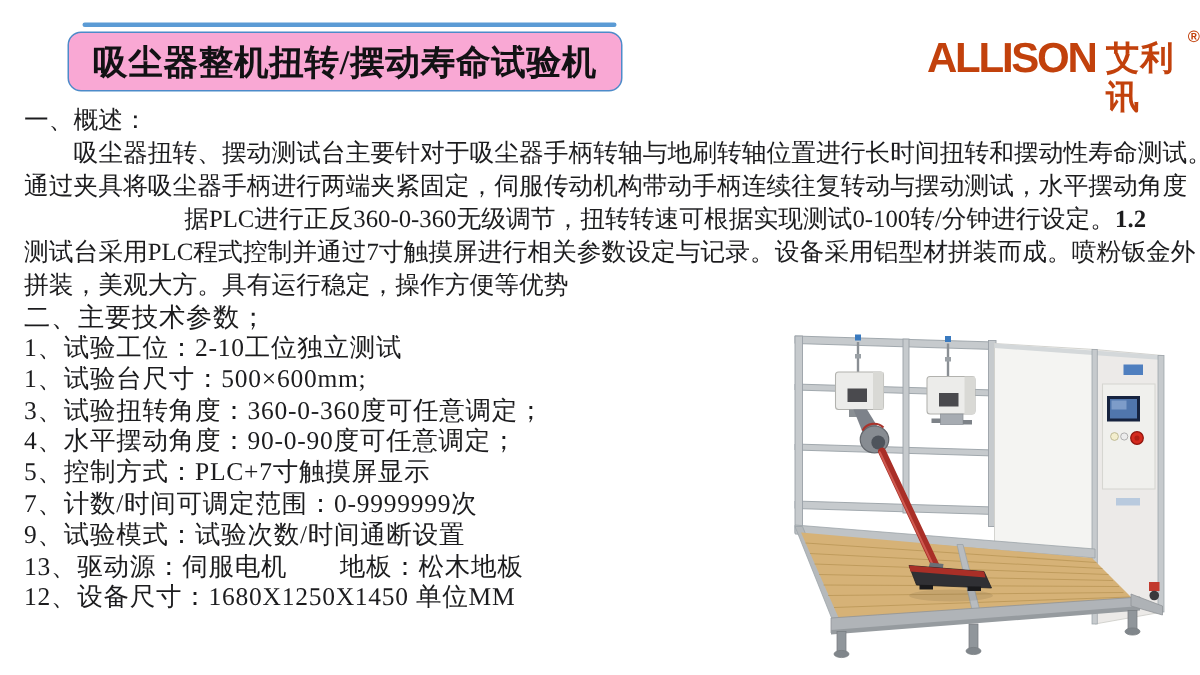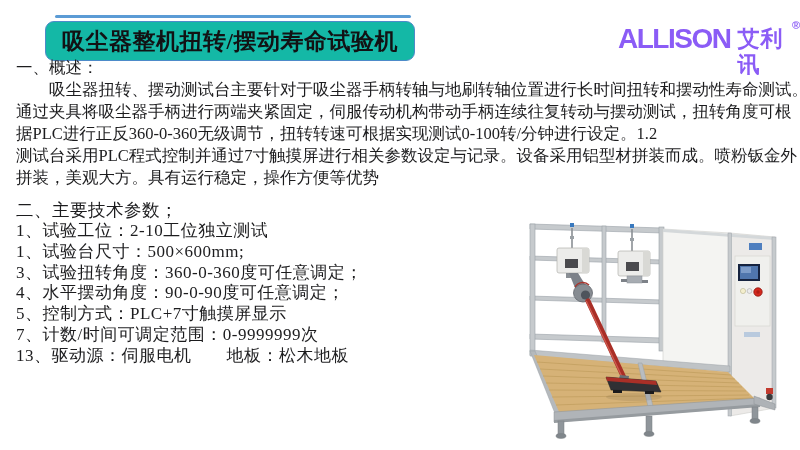--- a/index.html
+++ b/index.html
@@ -6,40 +6,40 @@
   body{
     width:800px;height:450px;background:#ffffff;position:relative;overflow:hidden;
     font-family:"Liberation Serif","DejaVu Serif",serif;color:#1c1c1e;
   }
   .top-rule{
     position:absolute;left:55px;top:15px;width:356px;height:3px;
     background:#5b9bd5;border-radius:2px;
   }
   .title-box{
     position:absolute;left:45px;top:21px;width:368px;height:38px;
-    background:#14b8a6;border:1px solid #4d8bc9;border-radius:9px;
+    background:#f9a8d4;border:1px solid #4d8bc9;border-radius:9px;
     display:flex;align-items:center;justify-content:center;
     font-size:23px;font-weight:bold;color:#121214;letter-spacing:0.5px;
   }
   .logo{
     position:absolute;left:618px;top:26px;display:flex;align-items:flex-start;
-    color:#8b5cf6;font-family:"Liberation Sans","DejaVu Sans",sans-serif;font-weight:bold;
+    color:#c2410c;font-family:"Liberation Sans","DejaVu Sans",sans-serif;font-weight:bold;
   }
   .logo-latin{font-size:28px;letter-spacing:-1.5px;line-height:26px;}
   .logo-cjk{font-size:22px;margin-left:7px;line-height:26px;letter-spacing:1px;}
   .logo-reg{font-size:11px;margin-left:2px;position:relative;top:-7px;}
   .content{
-    position:absolute;left:16px;top:57px;width:776px;
+    position:absolute;left:16px;top:69px;width:776px;
   }
   .ov-heading{font-size:16.5px;line-height:22px;white-space:nowrap;}
   .ov-line{font-size:16.5px;line-height:22px;white-space:nowrap;}
   .ov-line.indent{text-indent:33px;}
-  .ov-line.with-stray{display:flex;justify-content:flex-start;}
-  .stray{margin-right:16px;}
-  .spec-heading{font-size:17.5px;line-height:21px;margin-top:11px;white-space:nowrap;letter-spacing:0.5px;}
+  .ov-line.with-stray{display:flex;justify-content:flex-end;}
+  .stray{margin-right:28px;font-weight:bold;}
+  .spec-heading{font-size:17.5px;line-height:21px;margin-top:0px;white-space:nowrap;letter-spacing:0.5px;}
   .spec-item{font-size:17px;line-height:20.8px;white-space:nowrap;letter-spacing:0.5px;}
   .machine{
     position:absolute;left:528px;top:220px;width:258px;height:224px;
   }
 </style>
 </head>
 <body>
 
 <div class="top-rule"></div>
 
@@ -49,36 +49,38 @@
 
 <div class="logo">
   <span class="logo-latin">ALLISON</span>
   <span class="logo-cjk">艾利讯</span>
   <span class="logo-reg">®</span>
 </div>
 
 <div class="content">
   <div class="ov-heading">一、概述：</div>
   <div class="ov-line indent">吸尘器扭转、摆动测试台主要针对于吸尘器手柄转轴与地刷转轴位置进行长时间扭转和摆动性寿命测试。</div>
-  <div class="ov-line">通过夹具将吸尘器手柄进行两端夹紧固定，伺服传动机构带动手柄连续往复转动与摆动测试，扭转角度可根</div>
+  <div class="ov-line">通过夹具将吸尘器手柄进行两端夹紧固定，伺服传动机构带动手柄连续往复转动与摆动测试，水平摆动角度</div>
   <div class="ov-line with-stray">
     <span>据PLC进行正反360-0-360无级调节，扭转转速可根据实现测试0-100转/分钟进行设定。</span>
     <span class="stray">1.2</span>
   </div>
   <div class="ov-line">测试台采用PLC程式控制并通过7寸触摸屏进行相关参数设定与记录。设备采用铝型材拼装而成。喷粉钣金外</div>
   <div class="ov-line">拼装，美观大方。具有运行稳定，操作方便等优势</div>
 
   <div class="spec-heading">二、主要技术参数；</div>
   <div class="spec-item">1、试验工位：2-10工位独立测试</div>
   <div class="spec-item">1、试验台尺寸：500×600mm;</div>
   <div class="spec-item">3、试验扭转角度：360-0-360度可任意调定；</div>
   <div class="spec-item">4、水平摆动角度：90-0-90度可任意调定；</div>
   <div class="spec-item">5、控制方式：PLC+7寸触摸屏显示</div>
   <div class="spec-item">7、计数/时间可调定范围：0-9999999次</div>
+  <div class="spec-item">9、试验模式：试验次数/时间通断设置</div>
   <div class="spec-item">13、驱动源：伺服电机　　地板：松木地板</div>
+  <div class="spec-item">12、设备尺寸：1680X1250X1450 单位MM</div>
 </div>
 
 <div class="machine">
   <svg viewBox="0 0 258 224" width="258" height="224" xmlns="http://www.w3.org/2000/svg">
 
     <g fill="#c6cacd" stroke="#9aa1a7" stroke-width="0.6">
       <polygon points="2,4 135,8 135,13 2,9"></polygon>
       <polygon points="2,36 135,40 135,44 2,40"></polygon>
       <polygon points="2,76 135,80 135,84 2,80"></polygon>
       <polygon points="2,114 135,118 135,123 2,119"></polygon>

